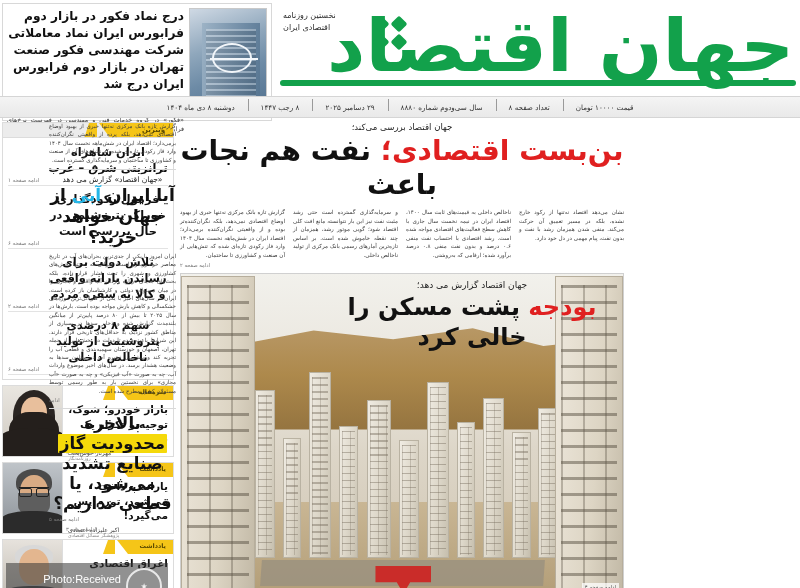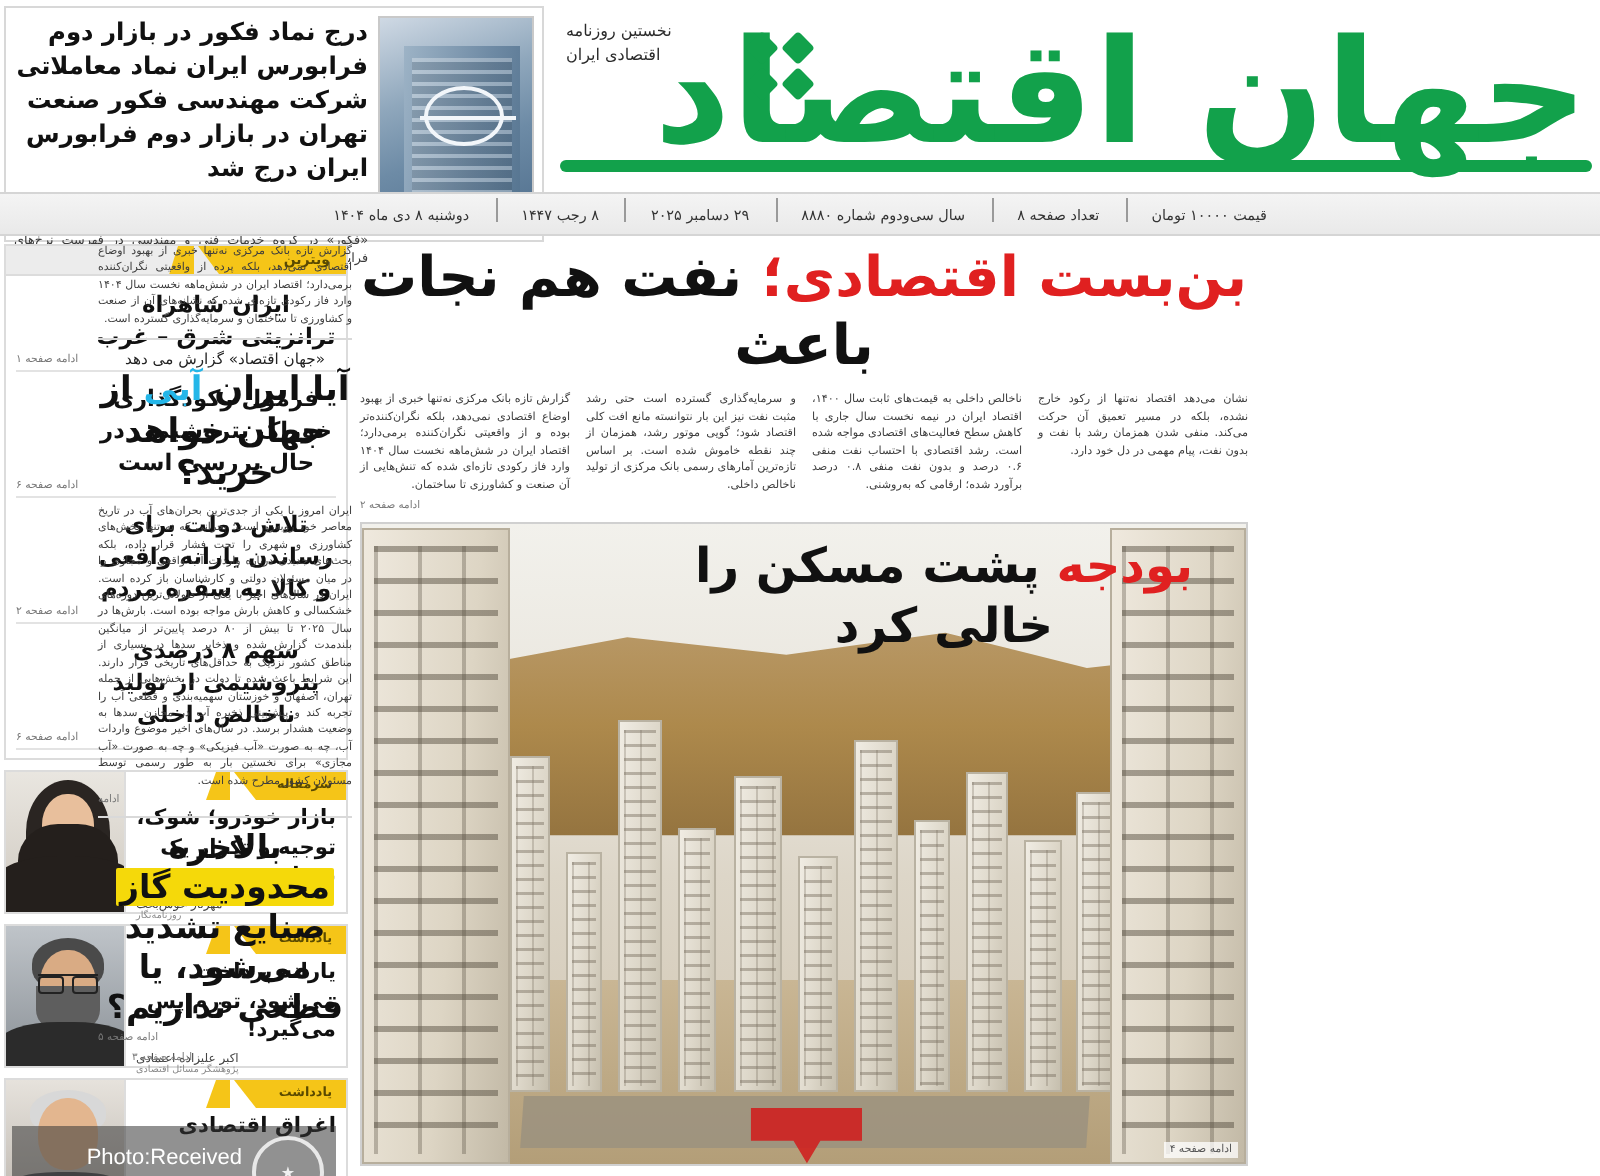--- a/index.html
+++ b/index.html
@@ -379,20 +379,21 @@
     <div class="watermark">
       <div class="wm-logo">★</div>
       <div class="wm-text">
         <div>Photo:Received</div>
         <div>JAMARAN.IR</div>
       </div>
     </div>
   </div>
 
   <div class="center">
+    <div class="c-kicker">جهان اقتصاد بررسی می‌کند؛</div>
     <div class="c-head">
       <span class="red">بن‌بست اقتصادی؛</span><span> نفت هم نجات باعث</span>
     </div>
     <div class="c-cols">
       <div class="c-col">نشان می‌دهد اقتصاد نه‌تنها از رکود خارج نشده، بلکه در مسیر تعمیق آن حرکت می‌کند. منفی شدن همزمان رشد با نفت و بدون نفت، پیام مهمی در دل خود دارد.</div>
       <div class="c-col">ناخالص داخلی به قیمت‌های ثابت سال ۱۴۰۰، اقتصاد ایران در نیمه نخست سال جاری با کاهش سطح فعالیت‌های اقتصادی مواجه شده است. رشد اقتصادی با احتساب نفت منفی ۰.۶ درصد و بدون نفت منفی ۰.۸ درصد برآورد شده؛ ارقامی که به‌روشنی.</div>
       <div class="c-col">و سرمایه‌گذاری گسترده است حتی رشد مثبت نفت نیز این بار نتوانسته مانع افت کلی اقتصاد شود؛ گویی موتور رشد، همزمان از چند نقطه خاموش شده است. بر اساس تازه‌ترین آمارهای رسمی بانک مرکزی از تولید ناخالص داخلی.</div>
       <div class="c-col">گزارش تازه بانک مرکزی نه‌تنها خبری از بهبود اوضاع اقتصادی نمی‌دهد، بلکه نگران‌کننده‌تر بوده و از واقعیتی نگران‌کننده برمی‌دارد؛ اقتصاد ایران در شش‌ماهه نخست سال ۱۴۰۴ وارد فاز رکودی تازه‌ای شده که تنش‌هایی از آن صنعت و کشاورزی تا ساختمان.</div>
     </div>
     <div class="c-more">ادامه صفحه ۲</div>
@@ -412,20 +413,21 @@
       <div class="twr" style="left:218px; width:20px; height:118px;"></div>
       <div class="twr" style="left:246px; width:22px; height:176px;"></div>
       <div class="twr" style="left:276px; width:18px; height:136px;"></div>
       <div class="twr" style="left:302px; width:21px; height:160px;"></div>
       <div class="twr" style="left:331px; width:19px; height:126px;"></div>
       <div class="twr" style="left:357px; width:20px; height:150px;"></div>
       <div class="twr-big" style="left:0;"></div>
       <div class="twr-big" style="right:0; width:68px;"></div>
 
       <div class="ps-overlay-head">
+        <div class="ps-kicker">جهان اقتصاد گزارش می دهد؛</div>
         <div class="ps-title">
           <span class="red">بودجه</span><span> پشت مسکن را خالی کرد</span>
         </div>
       </div>
       <div class="ps-wm"></div>
       <div class="ps-more">ادامه صفحه ۴</div>
     </div>
   </div>
 
   <div class="rightcol">

